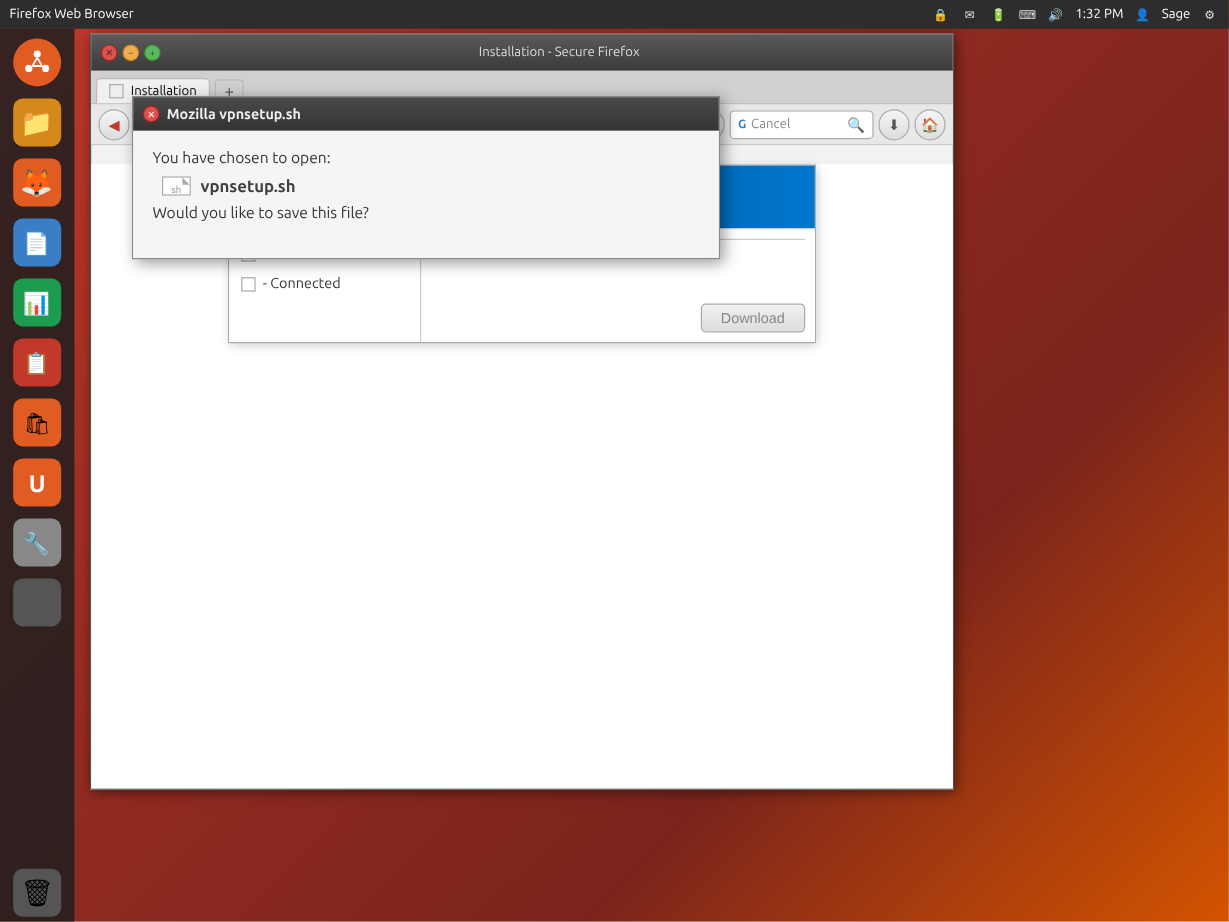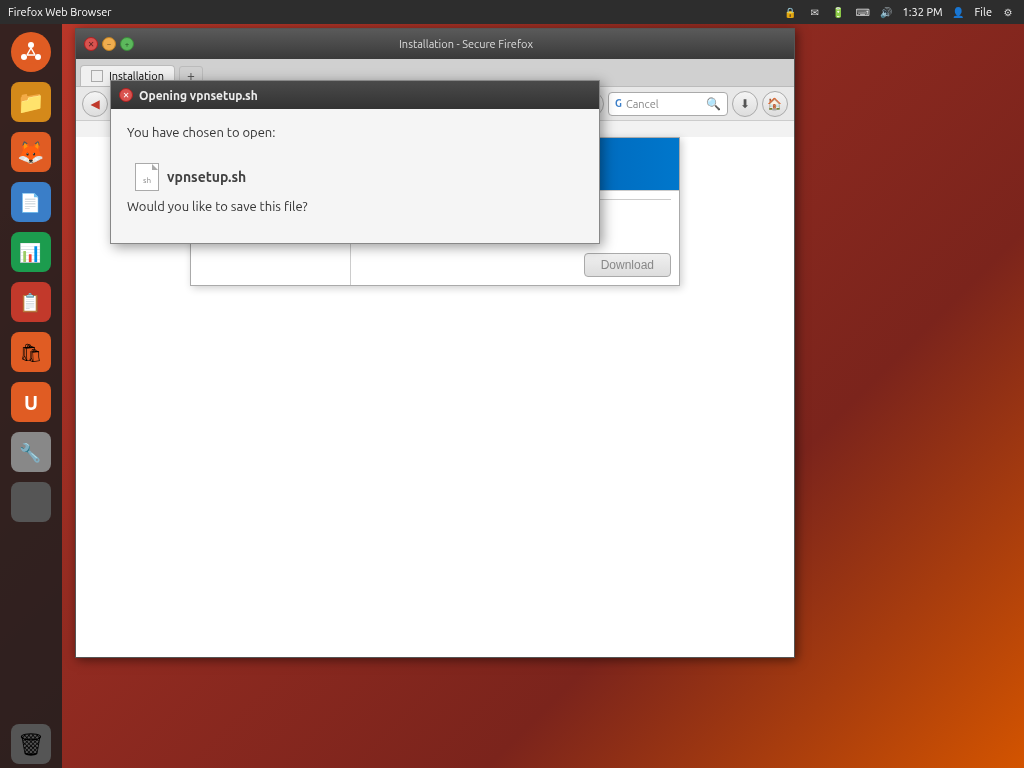--- a/index.html
+++ b/index.html
@@ -319,32 +319,32 @@
       font-size: 12px;
       font-weight: bold;
     }
     .dialog-body {
       padding: 16px;
       background: #f5f5f5;
     }
     .dialog-open-text {
       color: #333;
       font-size: 13px;
-      margin-bottom: 24px;
+      margin-bottom: 8px;
     }
     .dialog-filename-row {
       display: flex;
       align-items: center;
       gap: 8px;
       margin-bottom: 8px;
       padding-left: 8px;
     }
     .file-icon {
       width: 24px;
-      height: 28px;
+      height: 16px;
       background: #fff;
       border: 1px solid #aaa;
       position: relative;
       font-size: 8px;
       display: flex;
       align-items: center;
       justify-content: center;
     }
     .file-icon::before {
       content: '';
@@ -456,21 +456,21 @@
 <div class="taskbar-top">
   <span class="taskbar-title">Firefox Web Browser</span>
   <div class="taskbar-right">
     <span class="taskbar-icon">🔒</span>
     <span class="taskbar-icon">✉</span>
     <span class="taskbar-icon">🔋</span>
     <span class="taskbar-icon">⌨</span>
     <span class="taskbar-icon">🔊</span>
     <span class="taskbar-title">1:32 PM</span>
     <span class="taskbar-icon">👤</span>
-    <span class="taskbar-title">File</span>
+    <span class="taskbar-title">Sage</span>
     <span class="taskbar-icon">⚙</span>
   </div>
 </div>
 
 <div class="dock">
   <div class="dock-item">
     <div class="dock-item-circle dock-ubuntu" style="border-radius:50%;">
       <svg width="28" height="28" viewBox="0 0 28 28">
           <circle cx="14" cy="14" r="12" fill="#e05c23"></circle>
           <circle cx="14" cy="7" r="3" fill="#fff"></circle>
@@ -591,21 +591,21 @@
           </div>
         </div>
       </div>
     </div>
   </div>
 </div>
 
 <div class="dialog-box">
   <div class="dialog-titlebar">
     <div class="dialog-close-btn">✕</div>
-    <span class="dialog-title">Opening vpnsetup.sh</span>
+    <span class="dialog-title">Mozilla vpnsetup.sh</span>
   </div>
   <div class="dialog-body">
     <div class="dialog-open-text">You have chosen to open:</div>
     <div class="dialog-filename-row">
       <div class="file-icon">
         <span style="font-size:8px; color:#888; margin-top:6px;">sh</span>
       </div>
       <span class="dialog-filename">vpnsetup.sh</span>
     </div>
     <div class="dialog-question">Would you like to save this file?</div>

